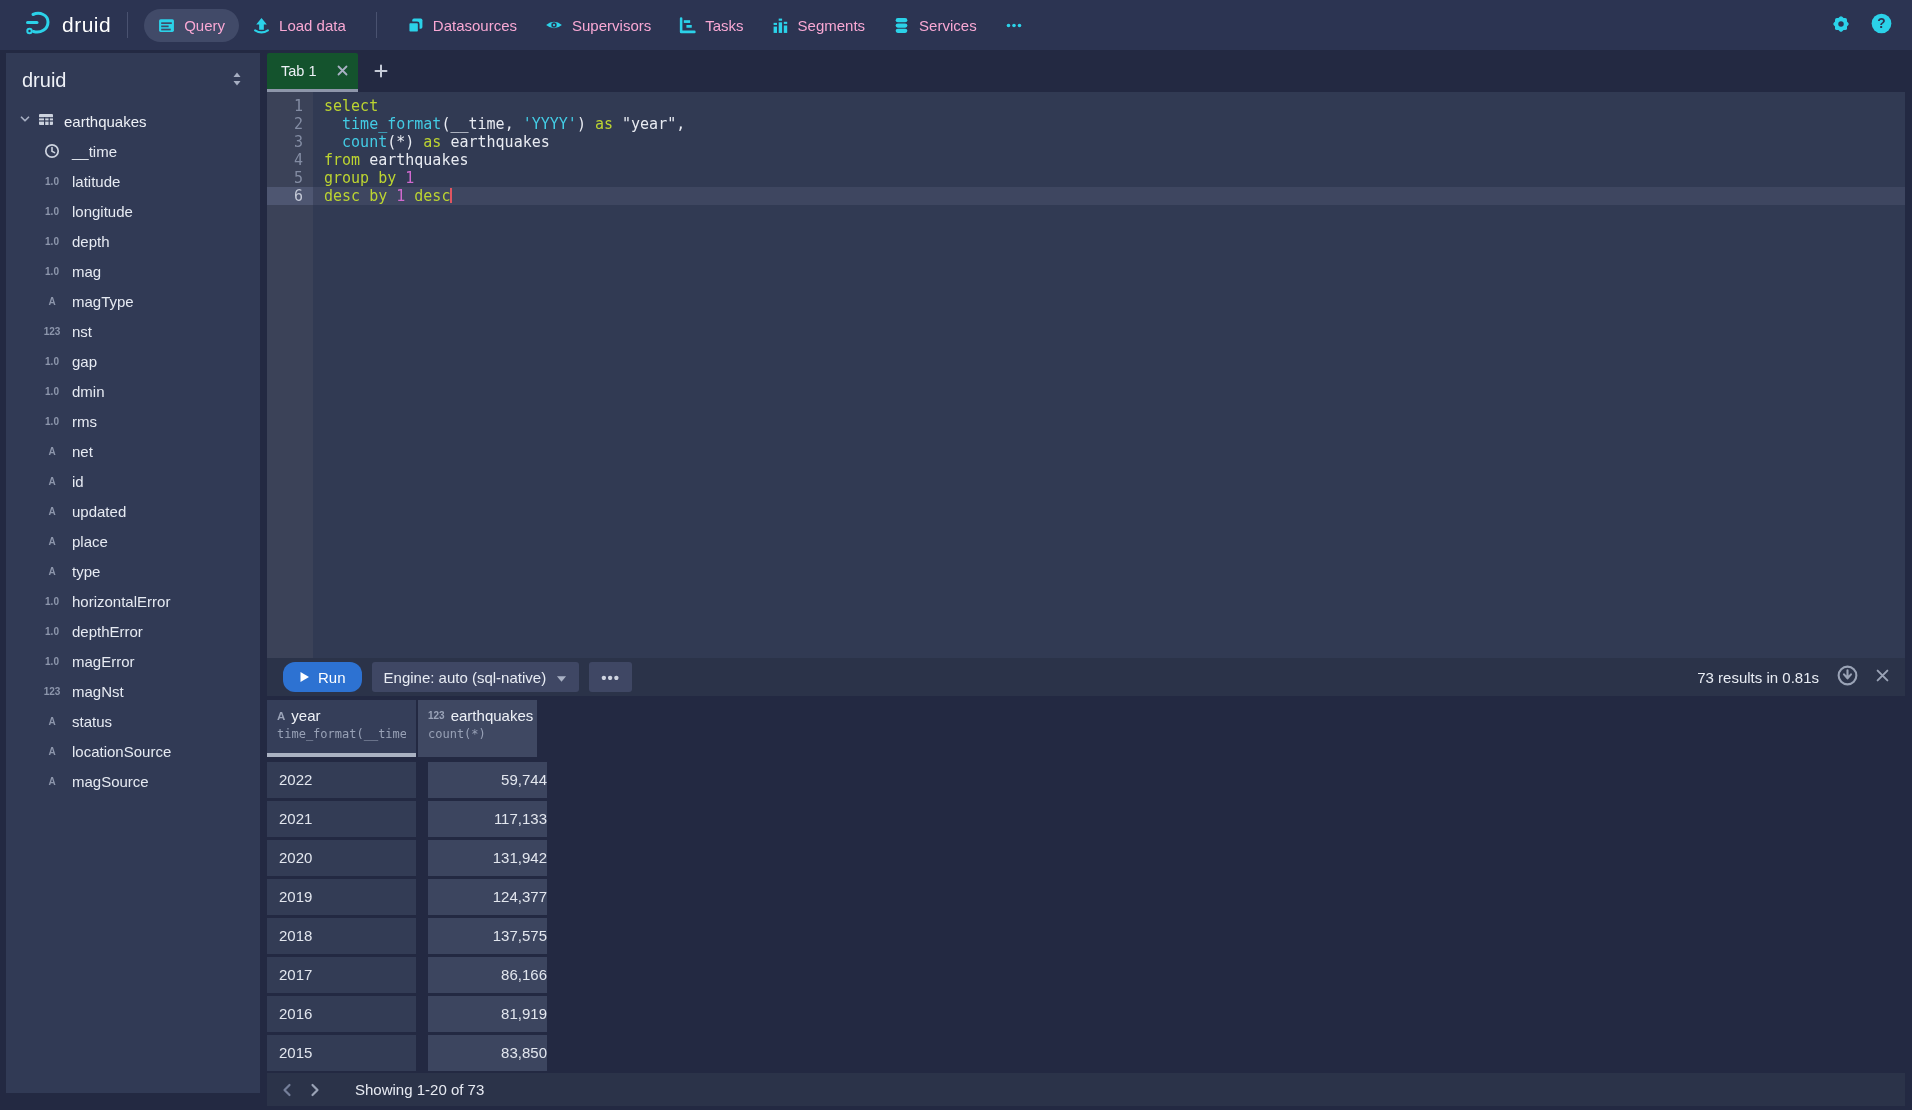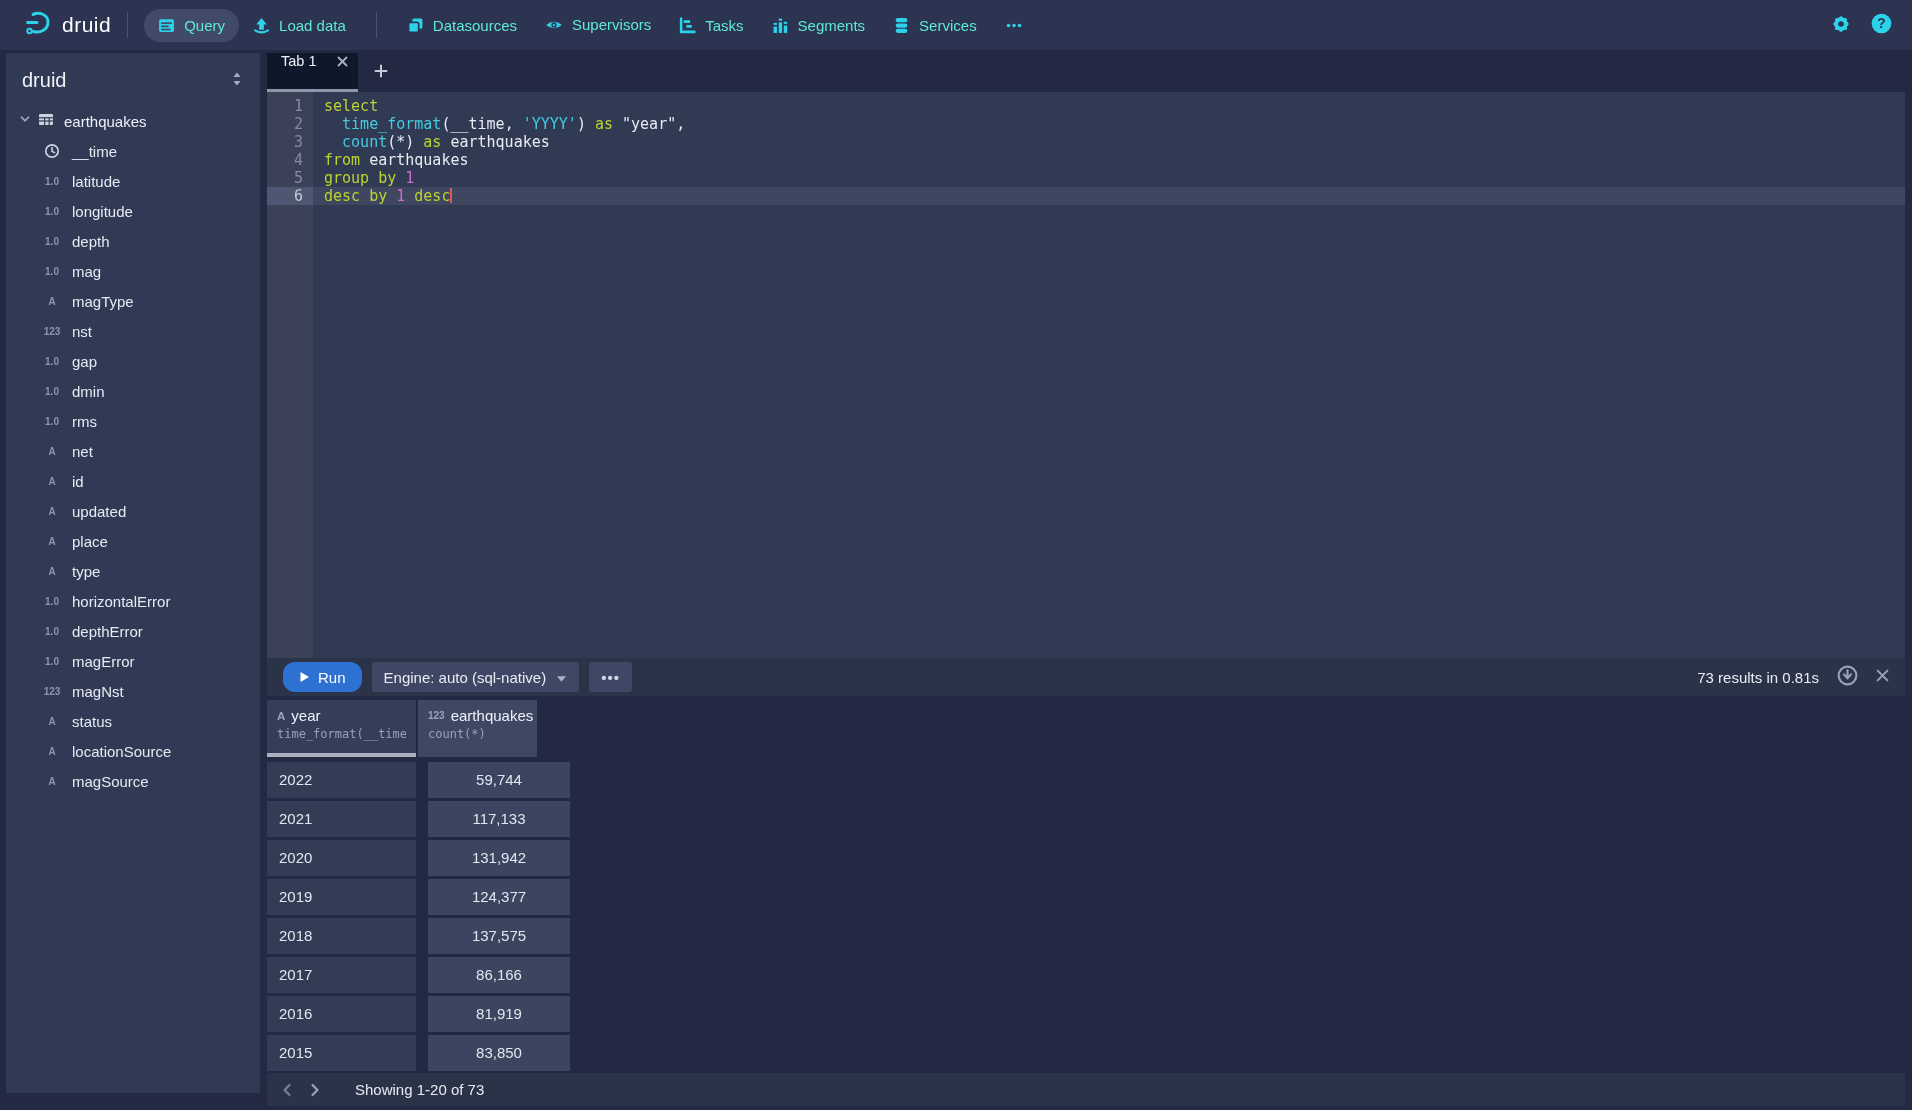--- a/index.html
+++ b/index.html
@@ -5,22 +5,22 @@
   * { margin:0; padding:0; box-sizing:border-box; }
   html,body { width:1912px; height:1110px; overflow:hidden; }
   body { background:#232942; font-family:"Liberation Sans", sans-serif; color:#eef1f7; }
 
   
   .navbar { position:absolute; top:0; left:0; width:1912px; height:50px; background:#2c3452;
             display:flex; align-items:center; padding:0 20px 0 24px; }
   .brand { display:flex; align-items:center; gap:10px; }
   .brand-text { font-size:21px; font-weight:500; color:#ffffff; letter-spacing:.5px; }
   .nav-divider { width:1px; height:26px; background:#4a5270; margin:0 16px; }
-  .nav-btn { display:flex; align-items:flex-start; gap:9px; padding:8px 14px; border:none; border-radius:18px;
-             background:transparent; color:#5eead4; font-size:15px; font-family:inherit; cursor:pointer; }
+  .nav-btn { display:flex; align-items:center; gap:9px; padding:8px 14px; border:none; border-radius:18px;
+             background:transparent; color:#f9a8d4; font-size:15px; font-family:inherit; cursor:pointer; }
   .nav-btn.active { background:#414a68; }
   .nav-btn svg { display:block; }
   .nav-right { margin-left:auto; display:flex; align-items:center; gap:20px; }
   .icon-btn { background:none; border:none; cursor:pointer; display:flex; align-items:center; }
 
   
   .sidebar { position:absolute; left:6px; top:53px; width:254px; height:1040px; background:#313a55; }
   .sb-header { display:flex; align-items:center; justify-content:space-between; padding:16px 16px 12px 16px; }
   .sb-title { font-size:20px; color:#eef1f7; }
   .sb-tree { margin-top:2px; }
@@ -30,22 +30,22 @@
   .sb-col { padding-left:34px; gap:8px; }
   .sb-col .lbl { font-size:15px; color:#e6eaf2; }
   .type-badge { width:24px; text-align:center; font-size:10px; font-weight:bold; color:#8d96ac; letter-spacing:0; }
   .sb-colicon { width:24px; display:flex; justify-content:center; }
 
   
   .main { position:absolute; left:267px; top:53px; width:1638px; height:1053px; }
 
   
   .tabbar { position:absolute; top:0; left:0; right:0; height:39px; display:flex; align-items:flex-end; }
-  .tab { width:91px; height:39px; background:#0f172a; border-bottom:3px solid #8e96aa; border-radius:2px 2px 0 0;
-         display:flex; align-items:flex-start; justify-content:space-between; padding:0 10px 0 14px; cursor:pointer; }
+  .tab { width:91px; height:39px; background:#14532d; border-bottom:3px solid #8e96aa; border-radius:2px 2px 0 0;
+         display:flex; align-items:center; justify-content:space-between; padding:0 10px 0 14px; cursor:pointer; }
   .tab-label { font-size:14.5px; color:#eef1f7; }
   .tab-add { background:none; border:none; margin-left:16px; height:39px; display:flex; align-items:center; cursor:pointer; }
 
   
   .editor { position:absolute; top:39px; left:0; right:0; height:566px;
             background:linear-gradient(90deg,#3b4258 0 46px,#313a53 46px);
             font-family:"DejaVu Sans Mono", monospace; font-size:15px; line-height:18px; padding-top:5px; cursor:text; }
   .ed-line { display:flex; height:18px; white-space:pre; }
   .ed-num { width:46px; padding-right:10px; text-align:right; color:#838ca3; background:#3b4258; flex:none; }
   .ed-code { padding-left:11px; flex:1; }
@@ -73,21 +73,21 @@
   .th-2 { width:119px; background:#3f4862; }
   .th-name { display:flex; align-items:center; gap:6px; font-size:15px; color:#eef1f7; }
   .th-icon { font-size:11.5px; font-weight:bold; color:#9aa3b8; }
   .th-sub { margin-top:3px; font-family:"DejaVu Sans Mono", monospace; font-size:12px; color:#98a1b6;
             white-space:nowrap; overflow:hidden; }
   .sort-bar { position:absolute; left:0; bottom:0; width:149px; height:4px; background:#aab2c2; }
   .tbody { position:absolute; top:709px; left:0; }
   .tr { display:flex; margin-bottom:3px; cursor:pointer; }
   .td { height:36px; line-height:36px; font-size:15px; color:#e2e6ee; margin-right:12px; }
   .td-1 { width:149px; background:#333c55; padding-left:12px; }
-  .td-2 { width:142px; background:#3c455f; text-align:center; }
+  .td-2 { width:119px; background:#3c455f; text-align:right; }
 
   
   .pagination { position:absolute; top:1020px; left:0; right:0; height:33px; background:#2b3349;
                 display:flex; align-items:center; padding-left:6px; }
   .pg-btn { background:none; border:none; width:28px; height:28px; display:flex; align-items:center;
             justify-content:center; cursor:pointer; }
   .pg-label { margin-left:26px; font-size:15px; color:#e7eaf2; }
 </style>
 </head>
 <body>

